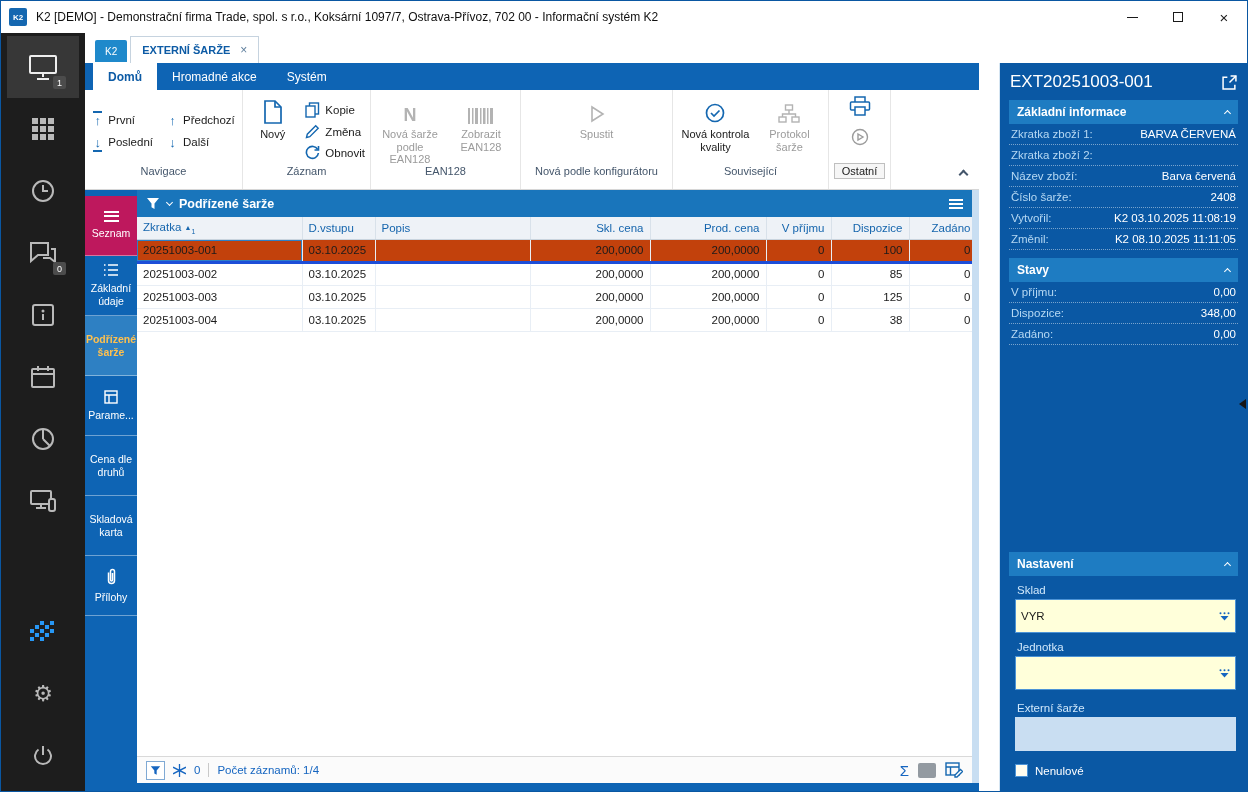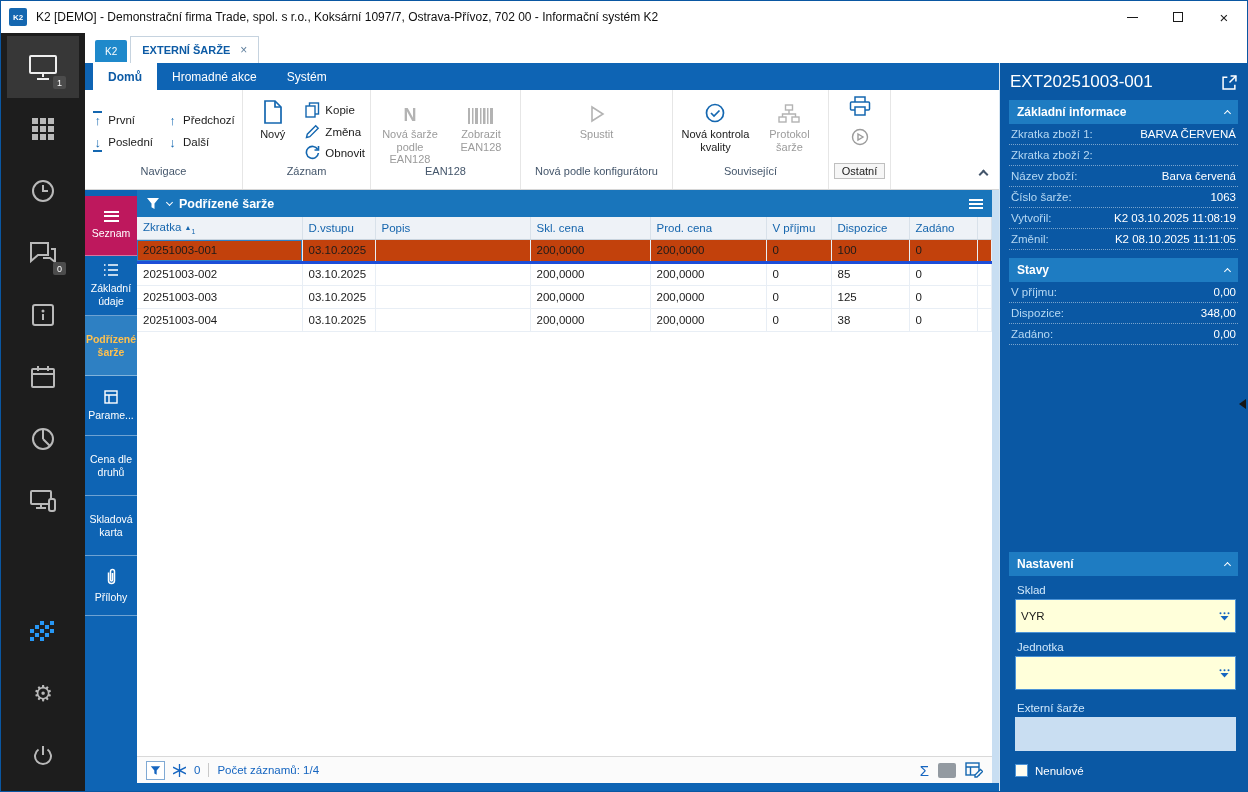--- a/index.html
+++ b/index.html
@@ -27,21 +27,21 @@
   .gear-glyph { font-size:22px; line-height:1; }
 
   
   .main-col { flex:1; display:flex; flex-direction:column; min-width:0; }
 
   .doc-tabs { height:30px; flex:0 0 auto; background:#fff; display:flex; align-items:flex-end; padding-left:10px; gap:3px; }
   .doc-tab-k2 { height:22px; padding:0 10px; background:#1f89cb; color:#fff; font-size:10px; display:flex; align-items:center; border-radius:2px 2px 0 0; margin-bottom:1px; }
   .doc-tab-active { height:27px; background:#fff; border:1px solid #c6d3df; border-bottom:none; color:#0d5ba5; font-weight:bold; font-size:11px; display:flex; align-items:center; gap:10px; padding:0 11px; }
   .tab-close { color:#5f7f9d; font-weight:normal; font-size:12px; }
 
-  .content-row { flex:1; display:flex; min-height:0; }
+  .content-row { flex:1; display:flex; min-height:0;gap:20px; }
   .center-col { flex:1; display:flex; flex-direction:column; min-width:0; }
 
   
   .ribbon-tabs { height:27px; flex:0 0 auto; background:#0e64b4; display:flex; align-items:stretch; padding-left:8px; }
   .rtab { padding:0 15px; display:flex; align-items:center; color:#fff; font-size:12px; }
   .rtab.active { background:#fff; color:#0d5ba5; font-weight:bold; }
 
   
   .ribbon { height:100px; flex:0 0 auto; background:#fff; border-bottom:1px solid #d6d6d6; display:flex; position:relative; }
   .rgroup { display:flex; flex-direction:column; border-right:1px solid #e6e6e6; flex:0 0 auto; }
@@ -76,21 +76,21 @@
   .burger { display:flex; flex-direction:column; justify-content:space-between; width:15px; height:11px; }
   .burger i { height:2px; background:currentColor; display:block; }
 
   .grid-panel { flex:1; display:flex; flex-direction:column; min-width:0; background:#fff; }
   .grid-titlebar { height:27px; flex:0 0 auto; background:#1975bb; color:#fff; display:flex; align-items:center; gap:7px; padding:0 9px; }
   .grid-title { font-size:12.5px; font-weight:bold; }
   .grid-titlebar .right { margin-left:auto; }
 
   table.grid { border-collapse:collapse; table-layout:fixed; width:100%; font-size:11.5px; }
   table.grid th { background:#eef2f7; color:#1565ad; font-weight:normal; height:22px; padding:0 6px; text-align:left; border-right:1px solid #d8e1ea; border-bottom:1px solid #c9d4de; overflow:hidden; white-space:nowrap; }
-  table.grid th.num, table.grid td.num { text-align:left; }
+  table.grid th.num, table.grid td.num { text-align:right; }
   table.grid td { height:23px; padding:0 6px; color:#1b1b1b; border-right:1px solid #e8eef5; border-bottom:1px solid #e8eef5; overflow:hidden; white-space:nowrap; }
   tr.selected td { background:#c2410c; border-top:1px solid #3f8bd1; border-bottom:3px solid #1d4ed8; }
   tr.selected td.focus { box-shadow:inset 0 0 0 1px #2e7fc6; }
   .sortmark { font-size:7px; color:#1565ad; vertical-align:middle; }
   .sortnum { font-size:7px; color:#1565ad; vertical-align:sub; }
 
   .grid-filler { flex:1; background:#fff; }
   .grid-status { height:27px; flex:0 0 auto; background:#fbfbfb; border-top:1px solid #d9d9d9; display:flex; align-items:center; gap:8px; padding:0 9px; color:#1565c0; font-size:11.5px; }
   .funnel-box { width:19px; height:19px; border:1px solid #7fa9d4; display:flex; align-items:center; justify-content:center; color:#1565c0; background:#fff; }
   .vsep { width:1px; height:14px; background:#c9c9c9; }
@@ -599,21 +599,21 @@
             <div class="kv">
                 <span class="k">Zkratka zboží 2:</span>
                 <span class="v"></span>
               </div>
             <div class="kv">
                 <span class="k">Název zboží:</span>
                 <span class="v">Barva červená</span>
               </div>
             <div class="kv">
                 <span class="k">Číslo šarže:</span>
-                <span class="v">1063</span>
+                <span class="v">2408</span>
               </div>
             <div class="kv">
                 <span class="k">Vytvořil:</span>
                 <span class="v">K2 03.10.2025 11:08:19</span>
               </div>
             <div class="kv">
                 <span class="k">Změnil:</span>
                 <span class="v">K2 08.10.2025 11:11:05</span>
               </div>
           </div>

